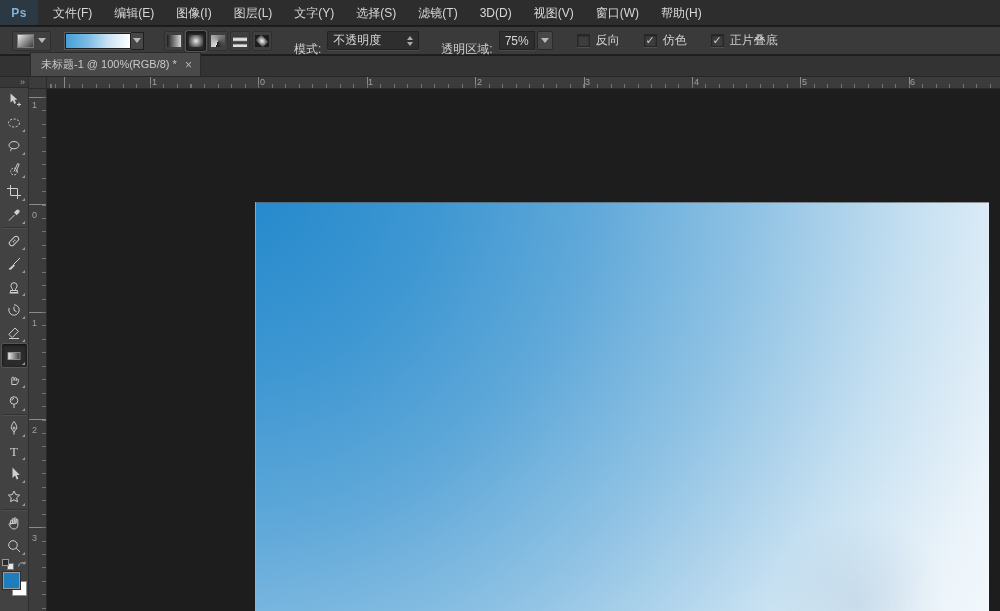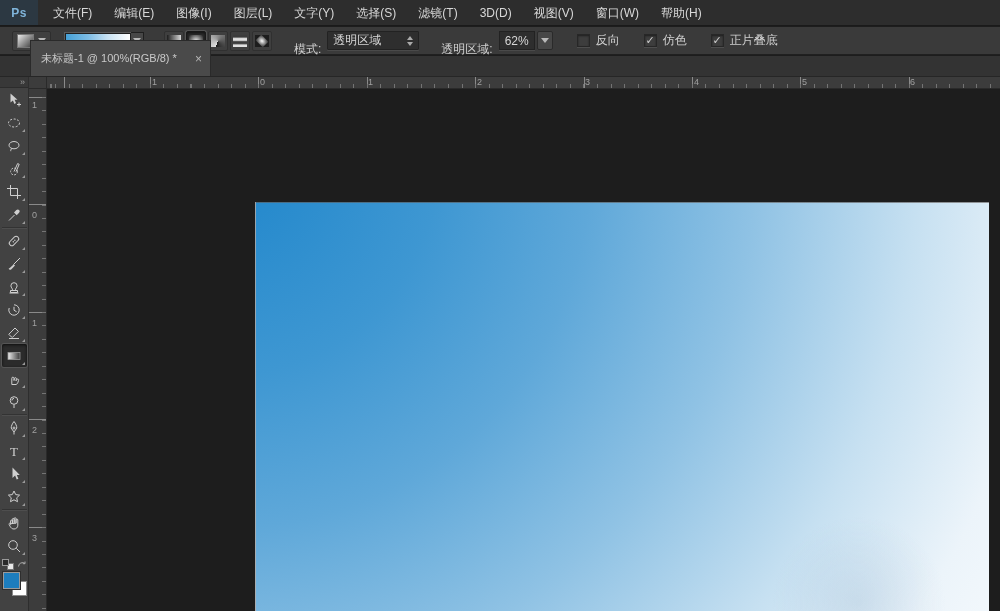--- a/index.html
+++ b/index.html
@@ -37,21 +37,21 @@
   .tri-up { width:0;height:0;border-left:3px solid transparent;border-right:3px solid transparent;border-bottom:4px solid #aaa; }
   .tri-dn { width:0;height:0;border-left:3px solid transparent;border-right:3px solid transparent;border-top:4px solid #aaa; }
   .opacity-field { width:36px; height:19px; background:#2e2e2e; border:1px solid #222; box-shadow:0 1px 0 #4a4a4a; color:#d6d6d6; display:flex; align-items:center; padding:0 5px; }
   .opacity-arrow { width:16px; height:19px; margin-left:2px; background:#474747; border:1px solid #2a2a2a; border-radius:2px; display:flex; align-items:center; justify-content:center; }
   .chk-group { display:flex; align-items:center; margin-left:24px; gap:6px; }
   .checkbox { width:13px; height:13px; background:#3d3d3d; border:1px solid #272727; box-shadow:inset 0 1px 2px rgba(0,0,0,.5), 0 1px 0 #4e4e4e; display:flex; align-items:center; justify-content:center; color:#cfcfcf; font-size:11px; line-height:11px; }
   .chk-label { color:#cfcfcf; }
 
   
   .tabbar { position:absolute; left:0; top:56px; width:1000px; height:21px; background:#333333; border-bottom:1px solid #262626; display:flex; align-items:flex-end; }
-  .doc-tab { margin-left:30px; height:36px; background:#4a4a4a; border:1px solid #2a2a2a; border-bottom:none; display:flex; align-items:center; gap:18px; padding:0 8px 0 10px; color:#c9c9c9; font-size:11px; }
+  .doc-tab { margin-left:30px; height:24px; background:#4a4a4a; border:1px solid #2a2a2a; border-bottom:none; display:flex; align-items:center; gap:8px; padding:0 8px 0 10px; color:#c9c9c9; font-size:11px; }
   .tab-close { color:#b5b5b5; font-size:12px; line-height:12px; }
 
   
   .main { position:absolute; left:0; top:77px; width:1000px; height:534px; }
 
   
   .toolbar { position:absolute; left:0; top:0; width:29px; height:534px; background:#424242; border-right:1px solid #2e2e2e; }
   .toolbar-head { height:11px; background:#383838; border-bottom:1px solid #2c2c2c; color:#9a9a9a; font-size:9px; line-height:10px; text-align:right; padding-right:3px; }
   .tools { display:flex; flex-direction:column; align-items:center; }
   .tool { width:25px; height:23px; display:flex; align-items:center; justify-content:center; position:relative; border-radius:2px; }
@@ -135,29 +135,29 @@
         </span>
       <span class="gtype">
           <span class="sw reflected"></span>
         </span>
       <span class="gtype">
           <span class="sw diamond"></span>
         </span>
     </div>
     <span class="opt-label">模式:</span>
     <div class="mode-select">
-      <span>透明区域</span>
+      <span>不透明度</span>
       <span class="spinner">
           <span class="tri-up"></span>
           <span class="tri-dn"></span>
         </span>
     </div>
     <span class="opt-label">透明区域:</span>
     <div class="opacity-field">
-      <span>62%</span>
+      <span>75%</span>
     </div>
     <span class="opacity-arrow">
         <span class="arrow-down"></span>
       </span>
     <div class="chk-group">
       <span class="checkbox"></span>
       <span class="chk-label">反向</span>
     </div>
     <div class="chk-group">
       <span class="checkbox">✓</span>

